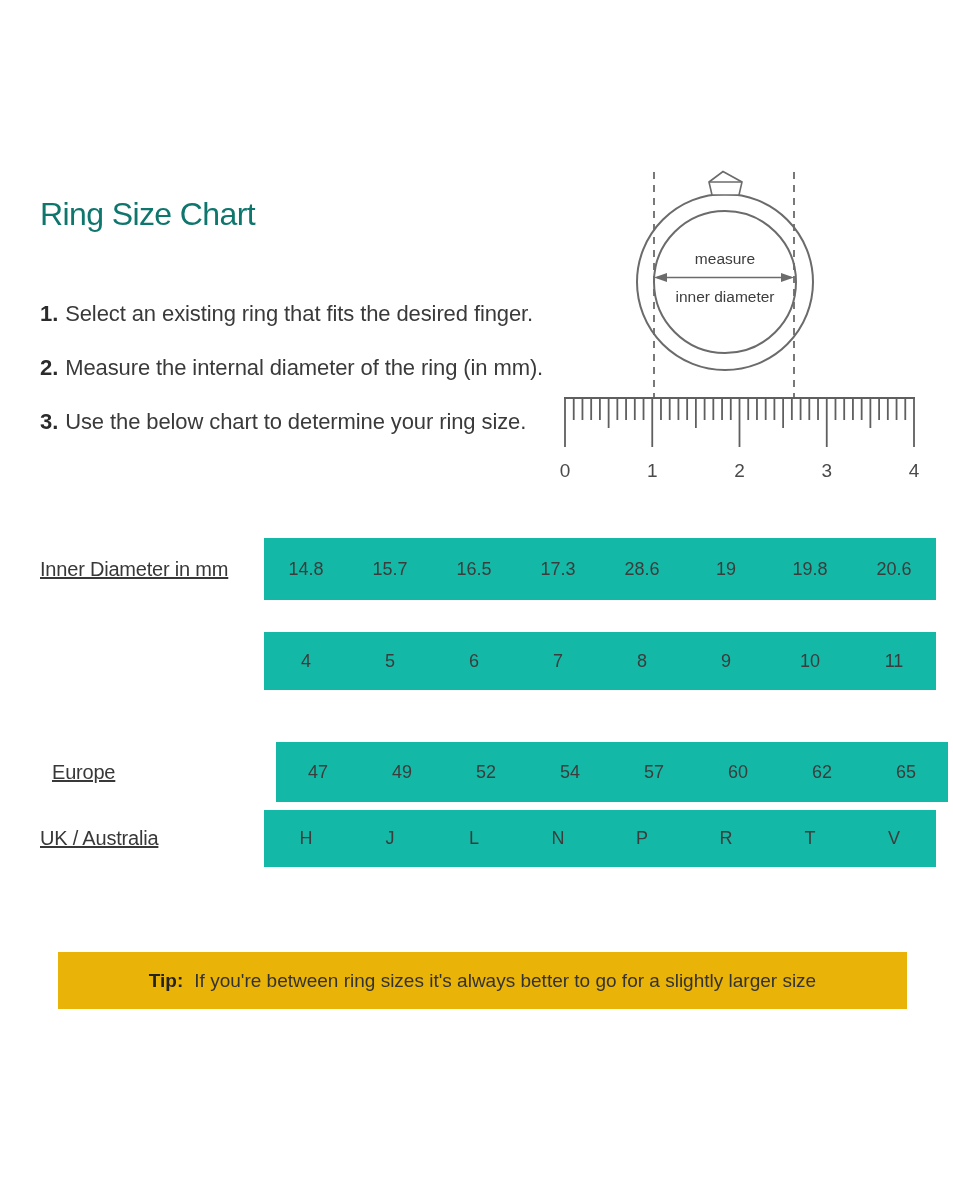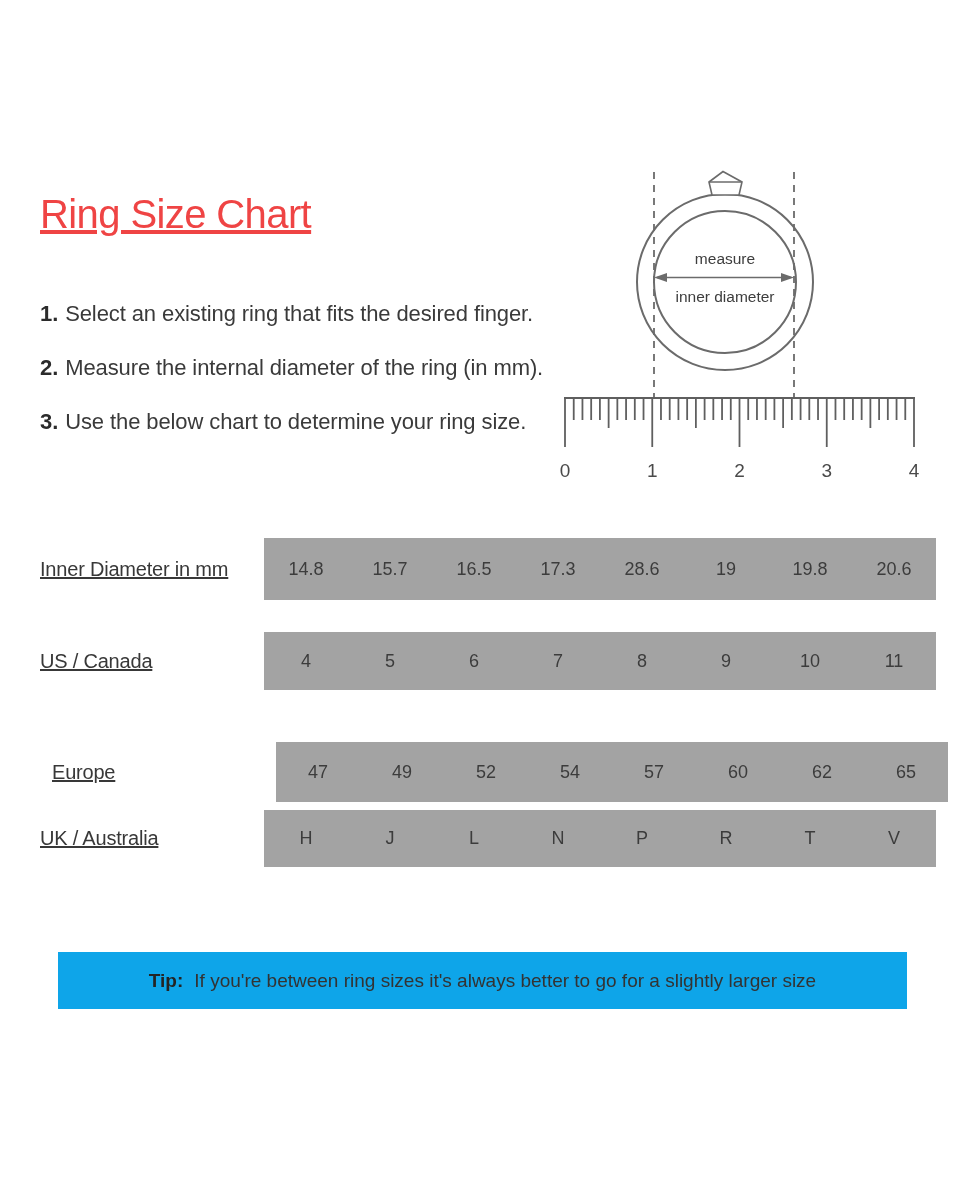--- a/index.html
+++ b/index.html
@@ -3,22 +3,22 @@
 <meta charset="utf-8">
 <style>
   html,body{margin:0;padding:0;}
   body{
     width:953px;height:1191px;position:relative;background:#ffffff;
     font-family:"Liberation Sans",sans-serif;color:#3a3a3a;overflow:hidden;
   }
   .abs{position:absolute;}
 
   #page-title{
-    left:40px;top:196px;font-size:40px;line-height:36px;
-    letter-spacing:-0.6px;color:#ef4444;text-decoration:underline;
+    left:40px;top:196px;font-size:32px;line-height:36px;
+    letter-spacing:-0.6px;color:#0f766e;
   }
 
   .step{
     left:40px;font-size:22px;line-height:22px;color:#3a3a3a;letter-spacing:-0.1px;
     white-space:nowrap;
   }
   .step b{color:#2b2b2b;margin-right:7px;}
   #step-1{top:303px;}
   #step-2{top:357px;}
   #step-3{top:411px;}
@@ -38,28 +38,28 @@
 
   
   .trow{position:absolute;left:0;width:953px;}
   .tlabel{
     position:absolute;left:40px;top:0;height:100%;
     display:flex;align-items:center;font-size:20px;color:#383838;
     letter-spacing:-0.2px;white-space:nowrap;text-decoration:underline;
   }
   .tband{
     position:absolute;left:264px;top:0;height:100%;width:672px;
-    background:#a3a3a3;display:grid;grid-template-columns:repeat(8,1fr);
+    background:#14b8a6;display:grid;grid-template-columns:repeat(8,1fr);
     align-items:center;
   }
   .tcell{text-align:center;font-size:18px;color:#3c3c3c;}
 
   
   #tip-box{
-    left:58px;top:952px;width:849px;height:57px;background:#0ea5e9;
+    left:58px;top:952px;width:849px;height:57px;background:#eab308;
     display:flex;align-items:center;justify-content:center;
     font-size:19px;color:#333333;white-space:nowrap;
   }
   #tip-box b{color:#242424;margin-right:11px;}
 </style>
 </head>
 <body>
 
 <div id="page-title" class="abs">Ring Size Chart</div>
 
@@ -152,21 +152,20 @@
     <div class="tcell">16.5</div>
     <div class="tcell">17.3</div>
     <div class="tcell">28.6</div>
     <div class="tcell">19</div>
     <div class="tcell">19.8</div>
     <div class="tcell">20.6</div>
   </div>
 </div>
 
 <div class="trow" style="top:632px;height:58px;">
-  <div class="tlabel">US / Canada</div>
   <div class="tband">
     <div class="tcell">4</div>
     <div class="tcell">5</div>
     <div class="tcell">6</div>
     <div class="tcell">7</div>
     <div class="tcell">8</div>
     <div class="tcell">9</div>
     <div class="tcell">10</div>
     <div class="tcell">11</div>
   </div>

